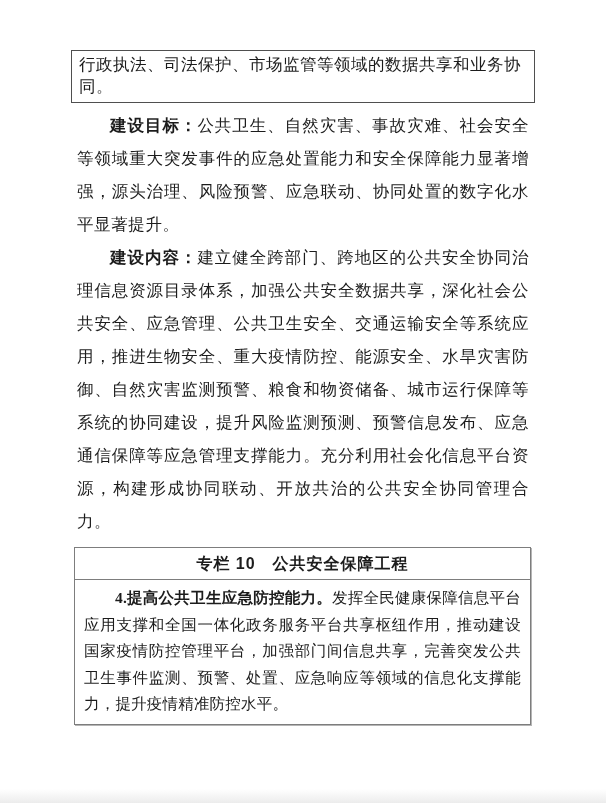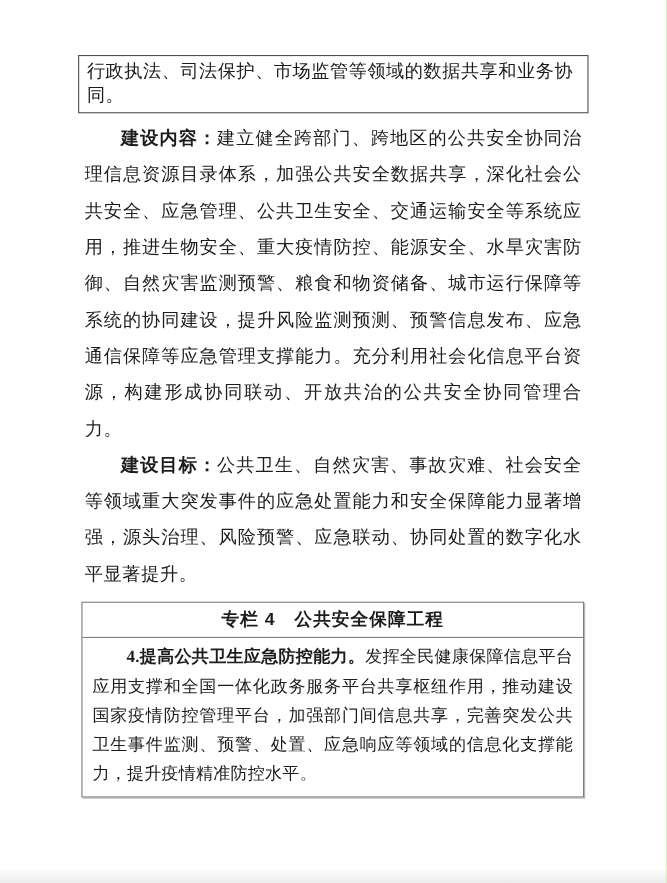--- a/index.html
+++ b/index.html
@@ -1,21 +1,21 @@
 <!DOCTYPE html>
 <html><head>
 <meta charset="utf-8">
 <style>
   * { margin: 0; padding: 0; box-sizing: border-box; }
   html, body { background: #ffffff; }
   .viewport {
     position: relative;
     width: 606px;
     height: 803px;
-    background: #84cc16;
+    background: #0f766e;
     overflow: hidden;
     font-family: "Liberation Serif", "DejaVu Serif", serif;
     color: #1c1c1c;
   }
   .page {
     position: absolute;
     top: 0; left: 0;
     width: 606px;
     height: 790px;
     background: #ffffff;
@@ -78,29 +78,29 @@
 
 <div class="viewport">
   <div class="page">
 
     <div class="topline-box">
       <span>行政执法、司法保护、市场监管等领域的数据共享和业务协同。</span>
     </div>
 
 
     <p class="para">
+      <b>建设目标：</b><span>公共卫生、自然灾害、事故灾难、社会安全等领域重大突发事件的应急处置能力和安全保障能力显著增强，源头治理、风险预警、应急联动、协同处置的数字化水平显著提升。</span>
+    </p>
+
+    <p class="para">
       <b>建设内容：</b><span>建立健全跨部门、跨地区的公共安全协同治理信息资源目录体系，加强公共安全数据共享，深化社会公共安全、应急管理、公共卫生安全、交通运输安全等系统应用，推进生物安全、重大疫情防控、能源安全、水旱灾害防御、自然灾害监测预警、粮食和物资储备、城市运行保障等系统的协同建设，提升风险监测预测、预警信息发布、应急通信保障等应急管理支撑能力。充分利用社会化信息平台资源，构建形成协同联动、开放共治的公共安全协同管理合力。</span>
     </p>
 
-    <p class="para">
-      <b>建设目标：</b><span>公共卫生、自然灾害、事故灾难、社会安全等领域重大突发事件的应急处置能力和安全保障能力显著增强，源头治理、风险预警、应急联动、协同处置的数字化水平显著提升。</span>
-    </p>
-
     <div class="column-box">
-      <div class="column-header">专栏 4　公共安全保障工程</div>
+      <div class="column-header">专栏 10　公共安全保障工程</div>
       <div class="column-body">
         <p>
           <b>4.提高公共卫生应急防控能力。</b><span>发挥全民健康保障信息平台应用支撑和全国一体化政务服务平台共享枢纽作用，推动建设国家疫情防控管理平台，加强部门间信息共享，完善突发公共卫生事件监测、预警、处置、应急响应等领域的信息化支撑能力，提升疫情精准防控水平。</span>
         </p>
 
       </div>
     </div>
 
   </div>
   <div class="page-edge"></div>

